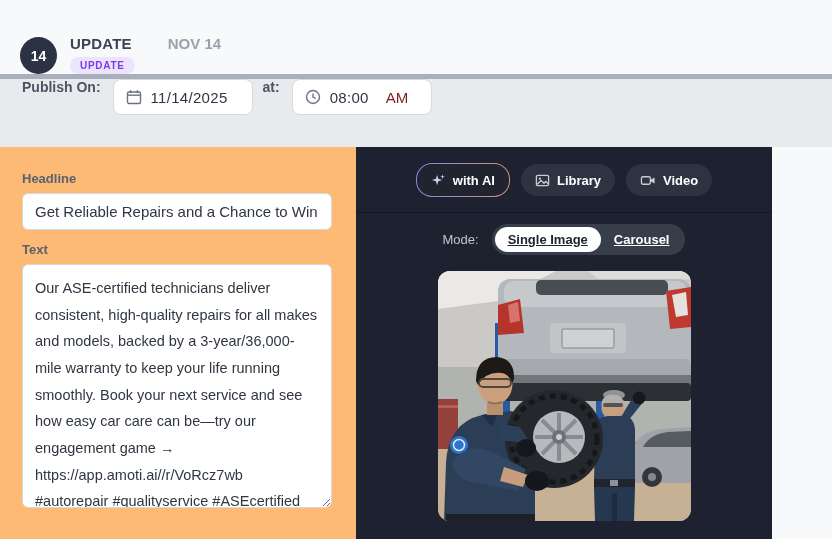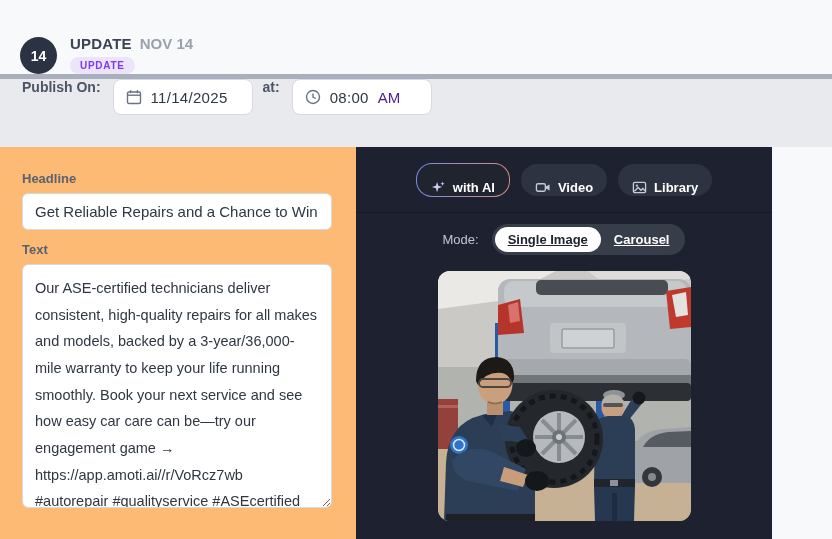--- a/index.html
+++ b/index.html
@@ -9,54 +9,54 @@
   }
   .app{width:832px;height:539px;display:flex;flex-direction:column;}
 
   
   .header{height:74px;background:#f8f9fb;display:flex;align-items:flex-end;padding-left:20px;box-sizing:border-box;}
   .day-circle{width:37px;height:37px;border-radius:50%;background:#2b3244;color:#fff;
     display:flex;align-items:center;justify-content:center;font-weight:700;font-size:14px;flex:0 0 auto;}
   .header-info{margin-left:13px;display:flex;flex-direction:column;}
   .header-top{display:flex;gap:8px;align-items:baseline;}
   .weekday{font-weight:700;color:#3c4352;font-size:15px;letter-spacing:.2px;}
-  .date-label{color:#9aa1ad;font-size:15px;font-weight:600;}
+  .date-label{color:#9aa1ad;font-size:15px;font-weight:600;margin-left:28px;}
   .badge{display:inline-block;margin-top:5px;background:#ece4fb;color:#7c3aed;font-size:10px;
     font-weight:700;letter-spacing:.7px;padding:3px 10px;border-radius:9px;width:max-content;}
 
   .top-divider{height:5px;background:#a9afbc;}
 
   
   .publish-row{height:68px;background:#e9eaed;display:flex;align-items:flex-start;padding-left:22px;gap:10px;box-sizing:border-box;}
   .publish-label{font-size:14px;font-weight:700;color:#4c5564;margin-right:2px;}
   .input-pill{background:#fff;border:1px solid #d6d9de;border-radius:8px;height:36px;
     display:flex;align-items:center;padding:16px 12px;gap:9px;box-sizing:border-box;}
   .pill-text{font-size:15px;color:#2f3742;letter-spacing:.3px;}
   .date-pill{width:140px;}
   .time-pill{width:140px;}
-  .meridiem{margin-left:0;font-size:15px;color:#4c1d95;}
+  .meridiem{margin-left:8px;font-size:15px;color:#7f1d1d;}
   .icon-grey{color:#6b7280;display:flex;align-items:center;}
 
   
   .content{flex:1;display:flex;}
   .left-pane{width:356px;box-sizing:border-box;background:#fdba74;padding:24px 24px 16px 22px;}
   .field-label{font-size:13px;color:#59626f;font-weight:600;margin-bottom:7px;}
   .headline-input{display:block;width:100%;box-sizing:border-box;height:37px;border:1px solid #d6d9de;
     border-radius:6px;padding:0 12px;font-size:15px;color:#2f3742;background:#fff;outline:none;
     font-family:"Liberation Sans", sans-serif;}
   .text-block{margin-top:12px;}
   .text-area{display:block;width:100%;box-sizing:border-box;height:244px;border:1px solid #d6d9de;
     border-radius:6px;padding:10px 12px;font-size:14.5px;line-height:1.84;color:#2f3742;background:#fff;
     outline:none;resize:both;font-family:"Liberation Sans", sans-serif;}
 
   
   .right-pane{width:416px;background:#1d2130;display:flex;flex-direction:column;}
   .media-toolbar{display:flex;justify-content:center;align-items:center;gap:11px;
     padding:16px 0 15px;border-bottom:1px solid #151925;}
-  .pill-btn{display:inline-flex;align-items:flex-start;gap:7px;height:31px;padding:16px 14px;border-radius:16px;
+  .pill-btn{display:inline-flex;align-items:center;gap:7px;height:31px;padding:16px 14px;border-radius:16px;
     background:#2d3340;color:#fff;font-size:13px;font-weight:700;border:none;cursor:pointer;
     font-family:"Liberation Sans", sans-serif;}
   .pill-btn .btn-icon{display:flex;align-items:center;color:#c7cbd4;}
   .ai-btn{background:linear-gradient(#20242f,#20242f) padding-box,
     linear-gradient(90deg,#7b88e8,#d88f7f) border-box;border:1.5px solid transparent;}
   .ai-btn .btn-icon{color:#c9cdf2;}
 
   .mode-row{display:flex;align-items:center;justify-content:center;gap:13px;margin-top:11px;}
   .mode-label{color:#c2c6cd;font-size:13px;}
   .segmented{background:#373d49;border-radius:17px;padding:3px;display:flex;align-items:center;}
@@ -132,37 +132,37 @@
             <svg width="15" height="15" viewBox="0 0 16 16" fill="currentColor">
               <path d="M6.5 2 L7.8 6.2 L12 7.5 L7.8 8.8 L6.5 13 L5.2 8.8 L1 7.5 L5.2 6.2 Z"></path>
               <path d="M12.3 1.5 L12.9 3.4 L14.8 4 L12.9 4.6 L12.3 6.5 L11.7 4.6 L9.8 4 L11.7 3.4 Z"></path>
             </svg>
           </span>
           <span>with AI</span>
         </button>
 
         <button class="pill-btn">
           <span class="btn-icon">
-            <svg width="16" height="15" viewBox="0 0 17 16" fill="none" stroke="currentColor" stroke-width="1.4">
-              <rect x="1.5" y="4" width="9.5" height="8" rx="1.5"></rect>
-              <polygon points="11.5,7 15.5,4.8 15.5,11.2 11.5,9" fill="currentColor" stroke="none"></polygon>
-            </svg>
-          </span>
-          <span>Video</span>
-        </button>
-
-        <button class="pill-btn">
-          <span class="btn-icon">
             <svg width="15" height="15" viewBox="0 0 16 16" fill="none" stroke="currentColor" stroke-width="1.4">
               <rect x="1.5" y="2.5" width="13" height="11" rx="1.5"></rect>
               <circle cx="5.2" cy="6" r="1.2" fill="currentColor" stroke="none"></circle>
               <polyline points="2.5,12 6.5,8 9.5,11 11.5,9 14,11.5"></polyline>
             </svg>
           </span>
           <span>Library</span>
+        </button>
+
+        <button class="pill-btn">
+          <span class="btn-icon">
+            <svg width="16" height="15" viewBox="0 0 17 16" fill="none" stroke="currentColor" stroke-width="1.4">
+              <rect x="1.5" y="4" width="9.5" height="8" rx="1.5"></rect>
+              <polygon points="11.5,7 15.5,4.8 15.5,11.2 11.5,9" fill="currentColor" stroke="none"></polygon>
+            </svg>
+          </span>
+          <span>Video</span>
         </button>
 
       </div>
 
       <div class="mode-row">
         <span class="mode-label">Mode:</span>
         <div class="segmented">
           <span class="seg-option selected">Single Image</span>
           <span class="seg-option">Carousel</span>
         </div>

